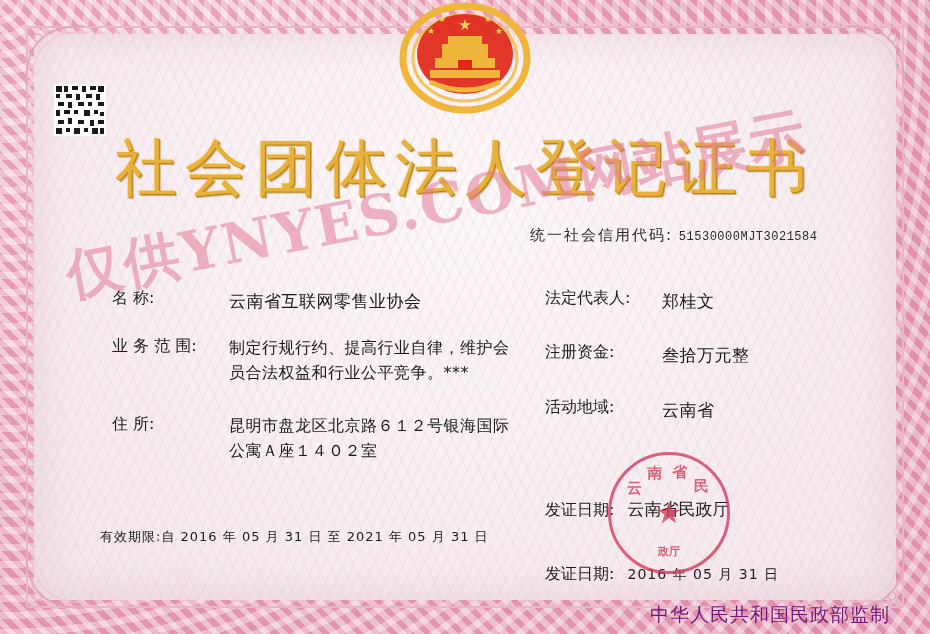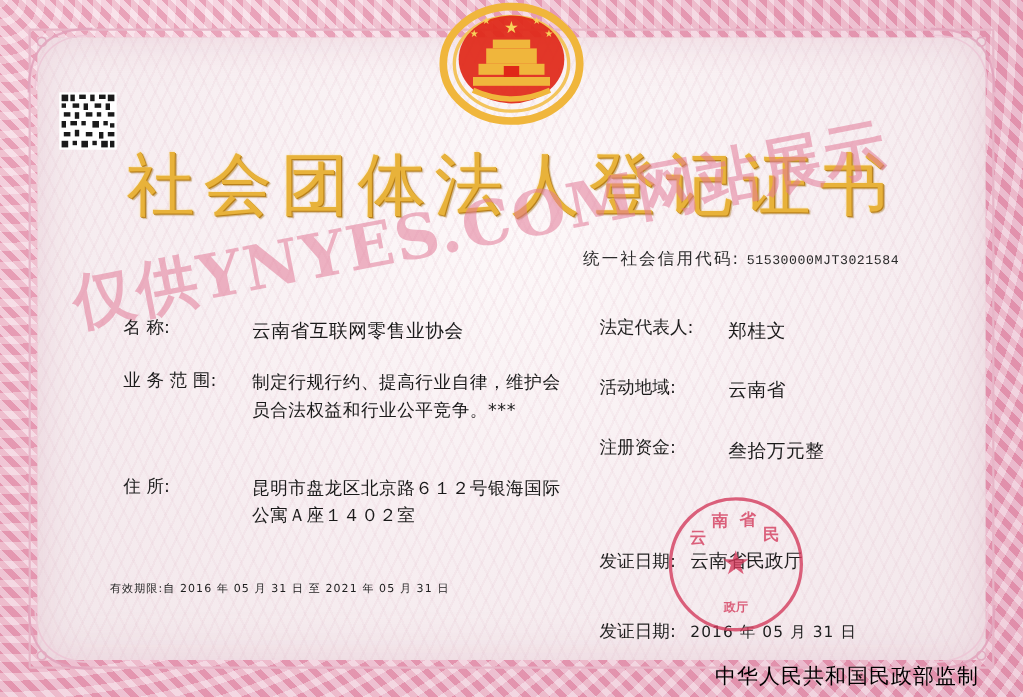--- a/index.html
+++ b/index.html
@@ -239,35 +239,35 @@
     margin-top: 36px;
   }
   .issue-date .dt { font-size: 14px; letter-spacing: 1px; margin-left: 8px; }
   .issue-date .dt b { font-weight: normal; }
 
   
   .validity {
     position: absolute;
     left: 100px;
     top: 528px;
-    font-size: 10px;
+    font-size: 13px;
     color: #1d1d1d;
     letter-spacing: 1px;
     z-index: 6;
     white-space: nowrap;
   }
 
   
   .footer {
     position: absolute;
     right: 40px;
     bottom: 6px;
     font-family: Liberation Mono, monospace;
     font-size: 19px;
-    color: #000000;
+    color: #701a75;
     letter-spacing: 1px;
     z-index: 9;
   }
 </style>
 </head>
 <body>
 
 <div id="cert">
 
   <div class="border-outer"></div>
@@ -375,38 +375,38 @@
 
     <div class="col-left">
       <div class="row">
         <span class="flabel">名        称:</span>
         <span class="fvalue big">云南省互联网零售业协会</span>
       </div>
       <div class="row">
         <span class="flabel">业 务 范 围:</span>
         <span class="fvalue">制定行规行约、提高行业自律，维护会员合法权益和行业公平竞争。***</span>
       </div>
-      <div class="row" style="margin-top:46px;">
+      <div class="row" style="margin-top:28px;">
         <span class="flabel">住        所:</span>
         <span class="fvalue">昆明市盘龙区北京路６１２号银海国际公寓Ａ座１４０２室</span>
       </div>
     </div>
 
     <div class="col-right">
       <div class="row">
         <span class="flabel">法定代表人:</span>
         <span class="fvalue big">郑桂文</span>
       </div>
       <div class="row" style="margin-top:28px;">
+        <span class="flabel">注册资金:</span>
+        <span class="fvalue big">叁拾万元整</span>
+      </div>
+      <div class="row" style="margin-top:28px;">
         <span class="flabel">活动地域:</span>
         <span class="fvalue big">云南省</span>
-      </div>
-      <div class="row" style="margin-top:28px;">
-        <span class="flabel">注册资金:</span>
-        <span class="fvalue big">叁拾万元整</span>
       </div>
     </div>
 
   </div>
 
   <div class="seal">
     <div class="seal-text">
       <span style="transform:translate(-50%,-50%) rotate(-55deg) translateY(-42px) rotate(55deg);">云</span>
       <span style="transform:translate(-50%,-50%) rotate(-20deg) translateY(-42px) rotate(20deg);">南</span>
       <span style="transform:translate(-50%,-50%) rotate(15deg) translateY(-42px) rotate(-15deg);">省</span>

